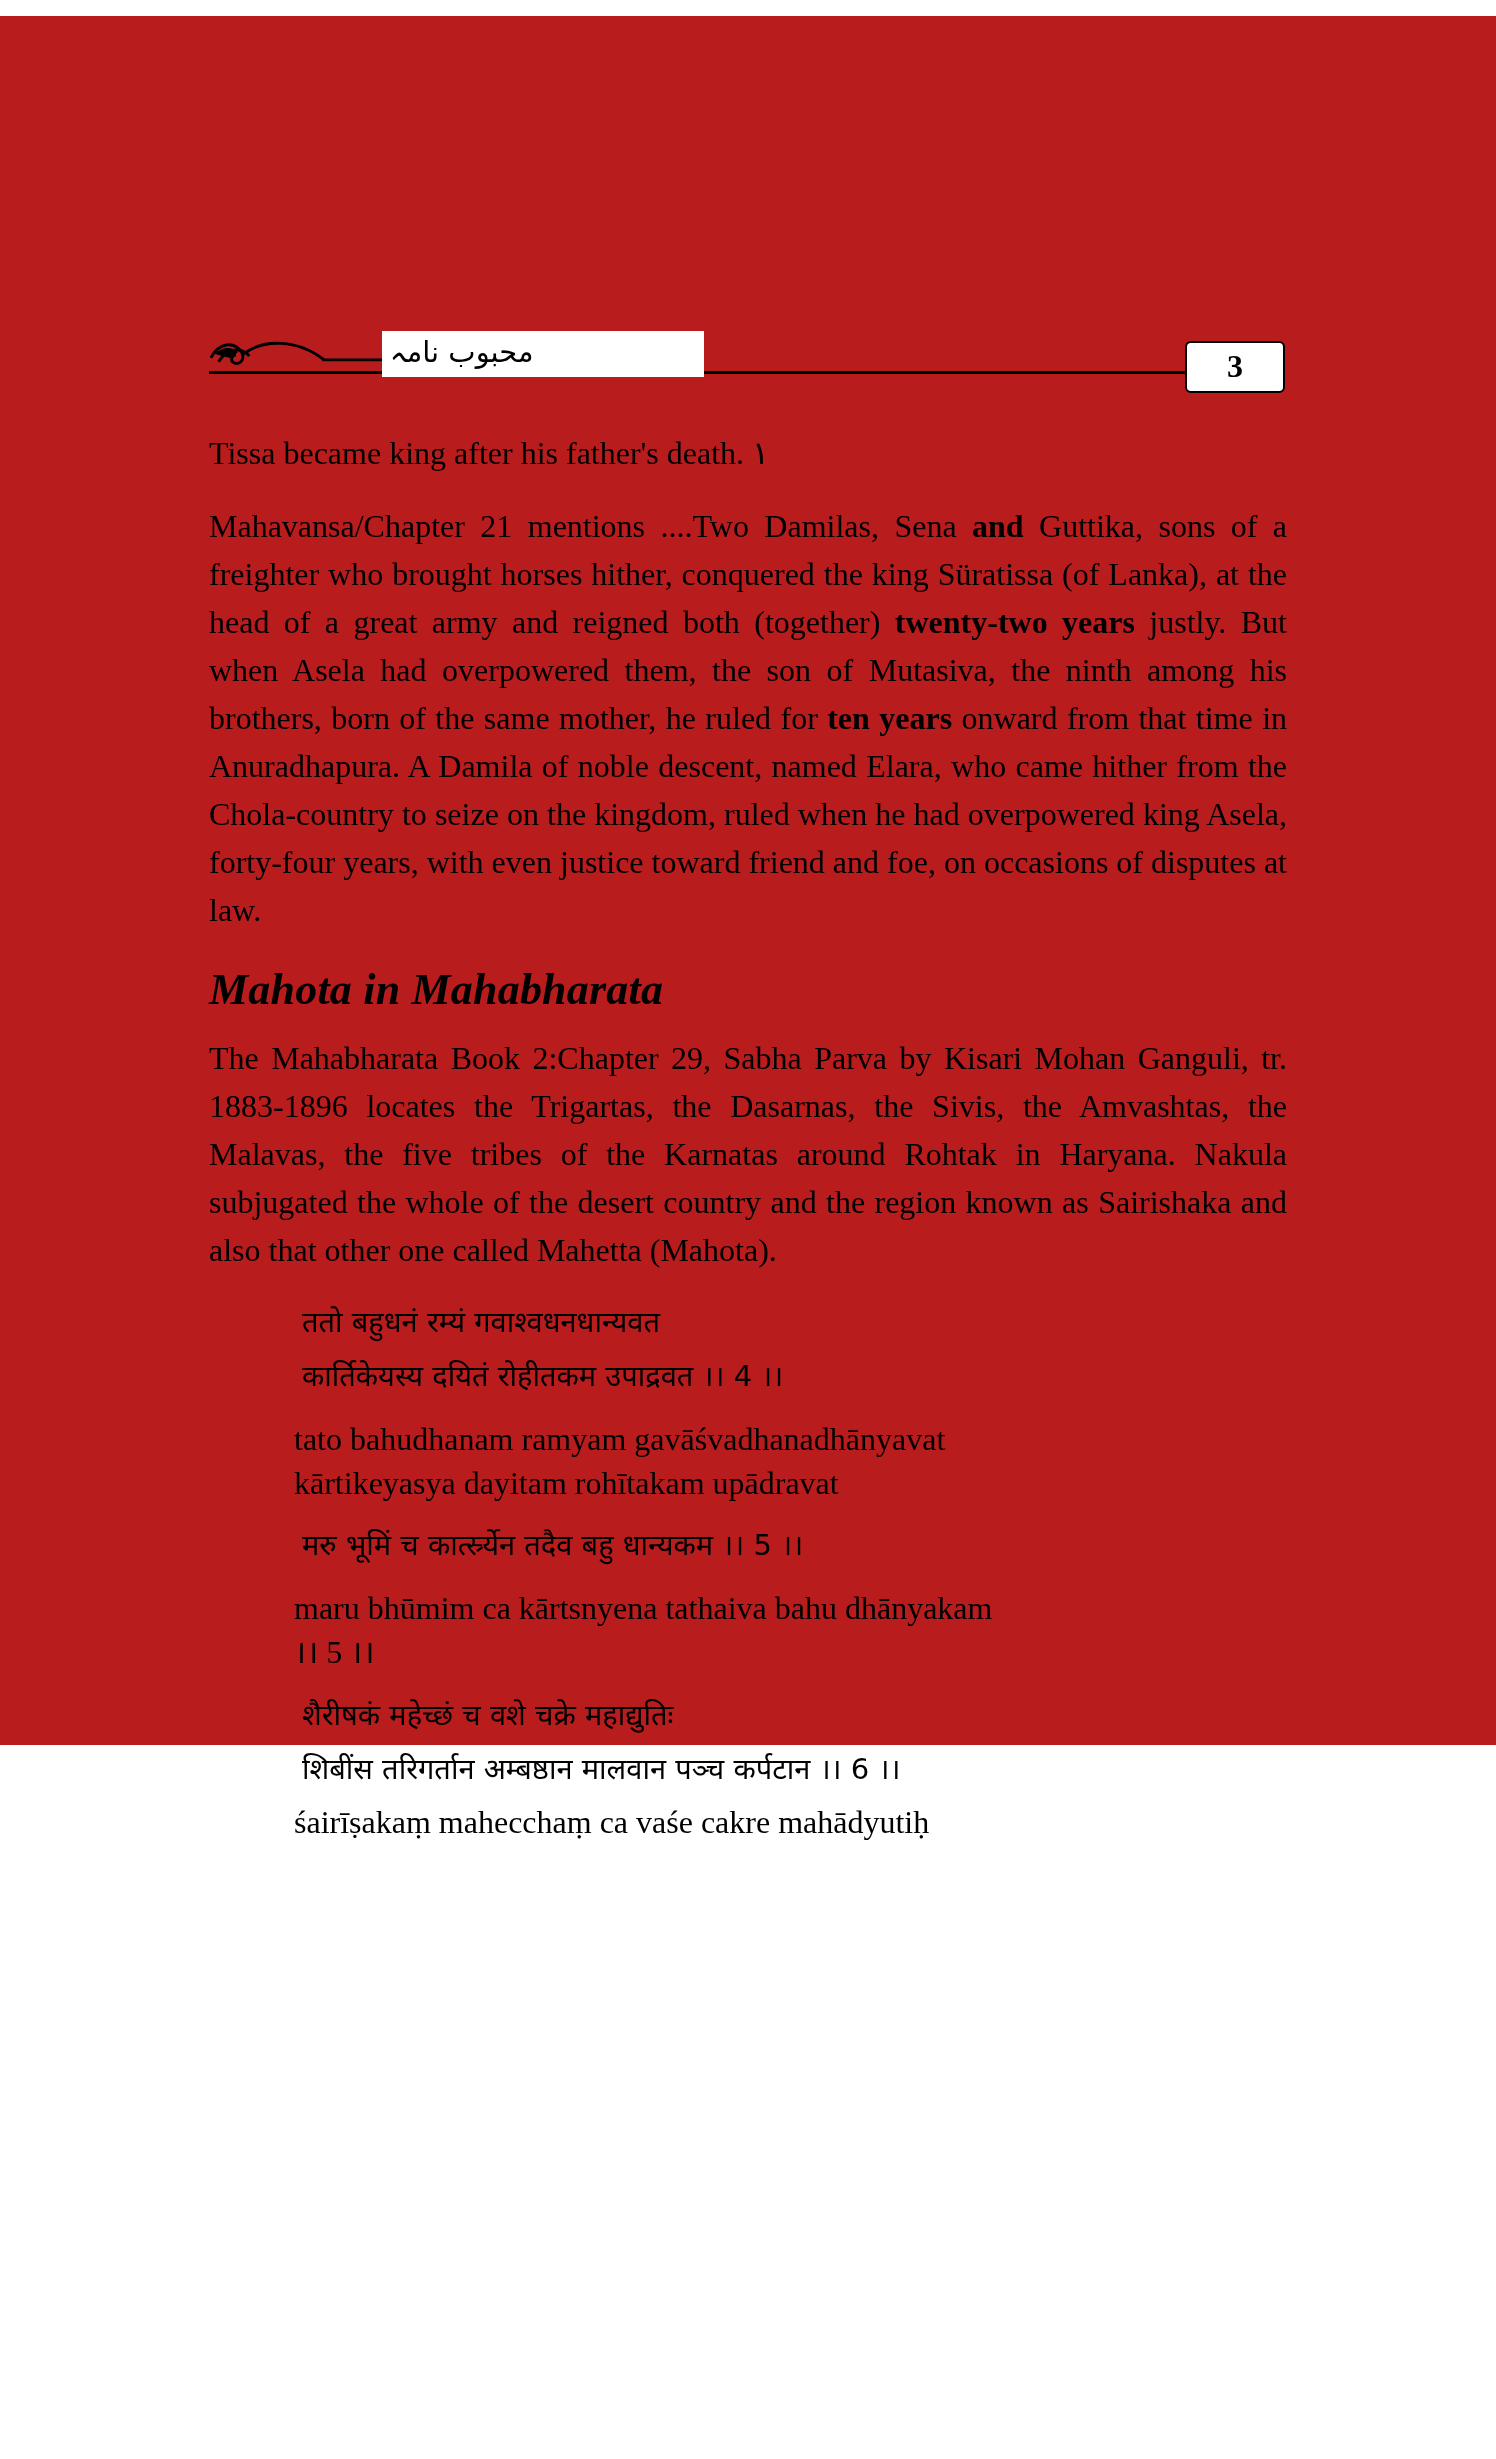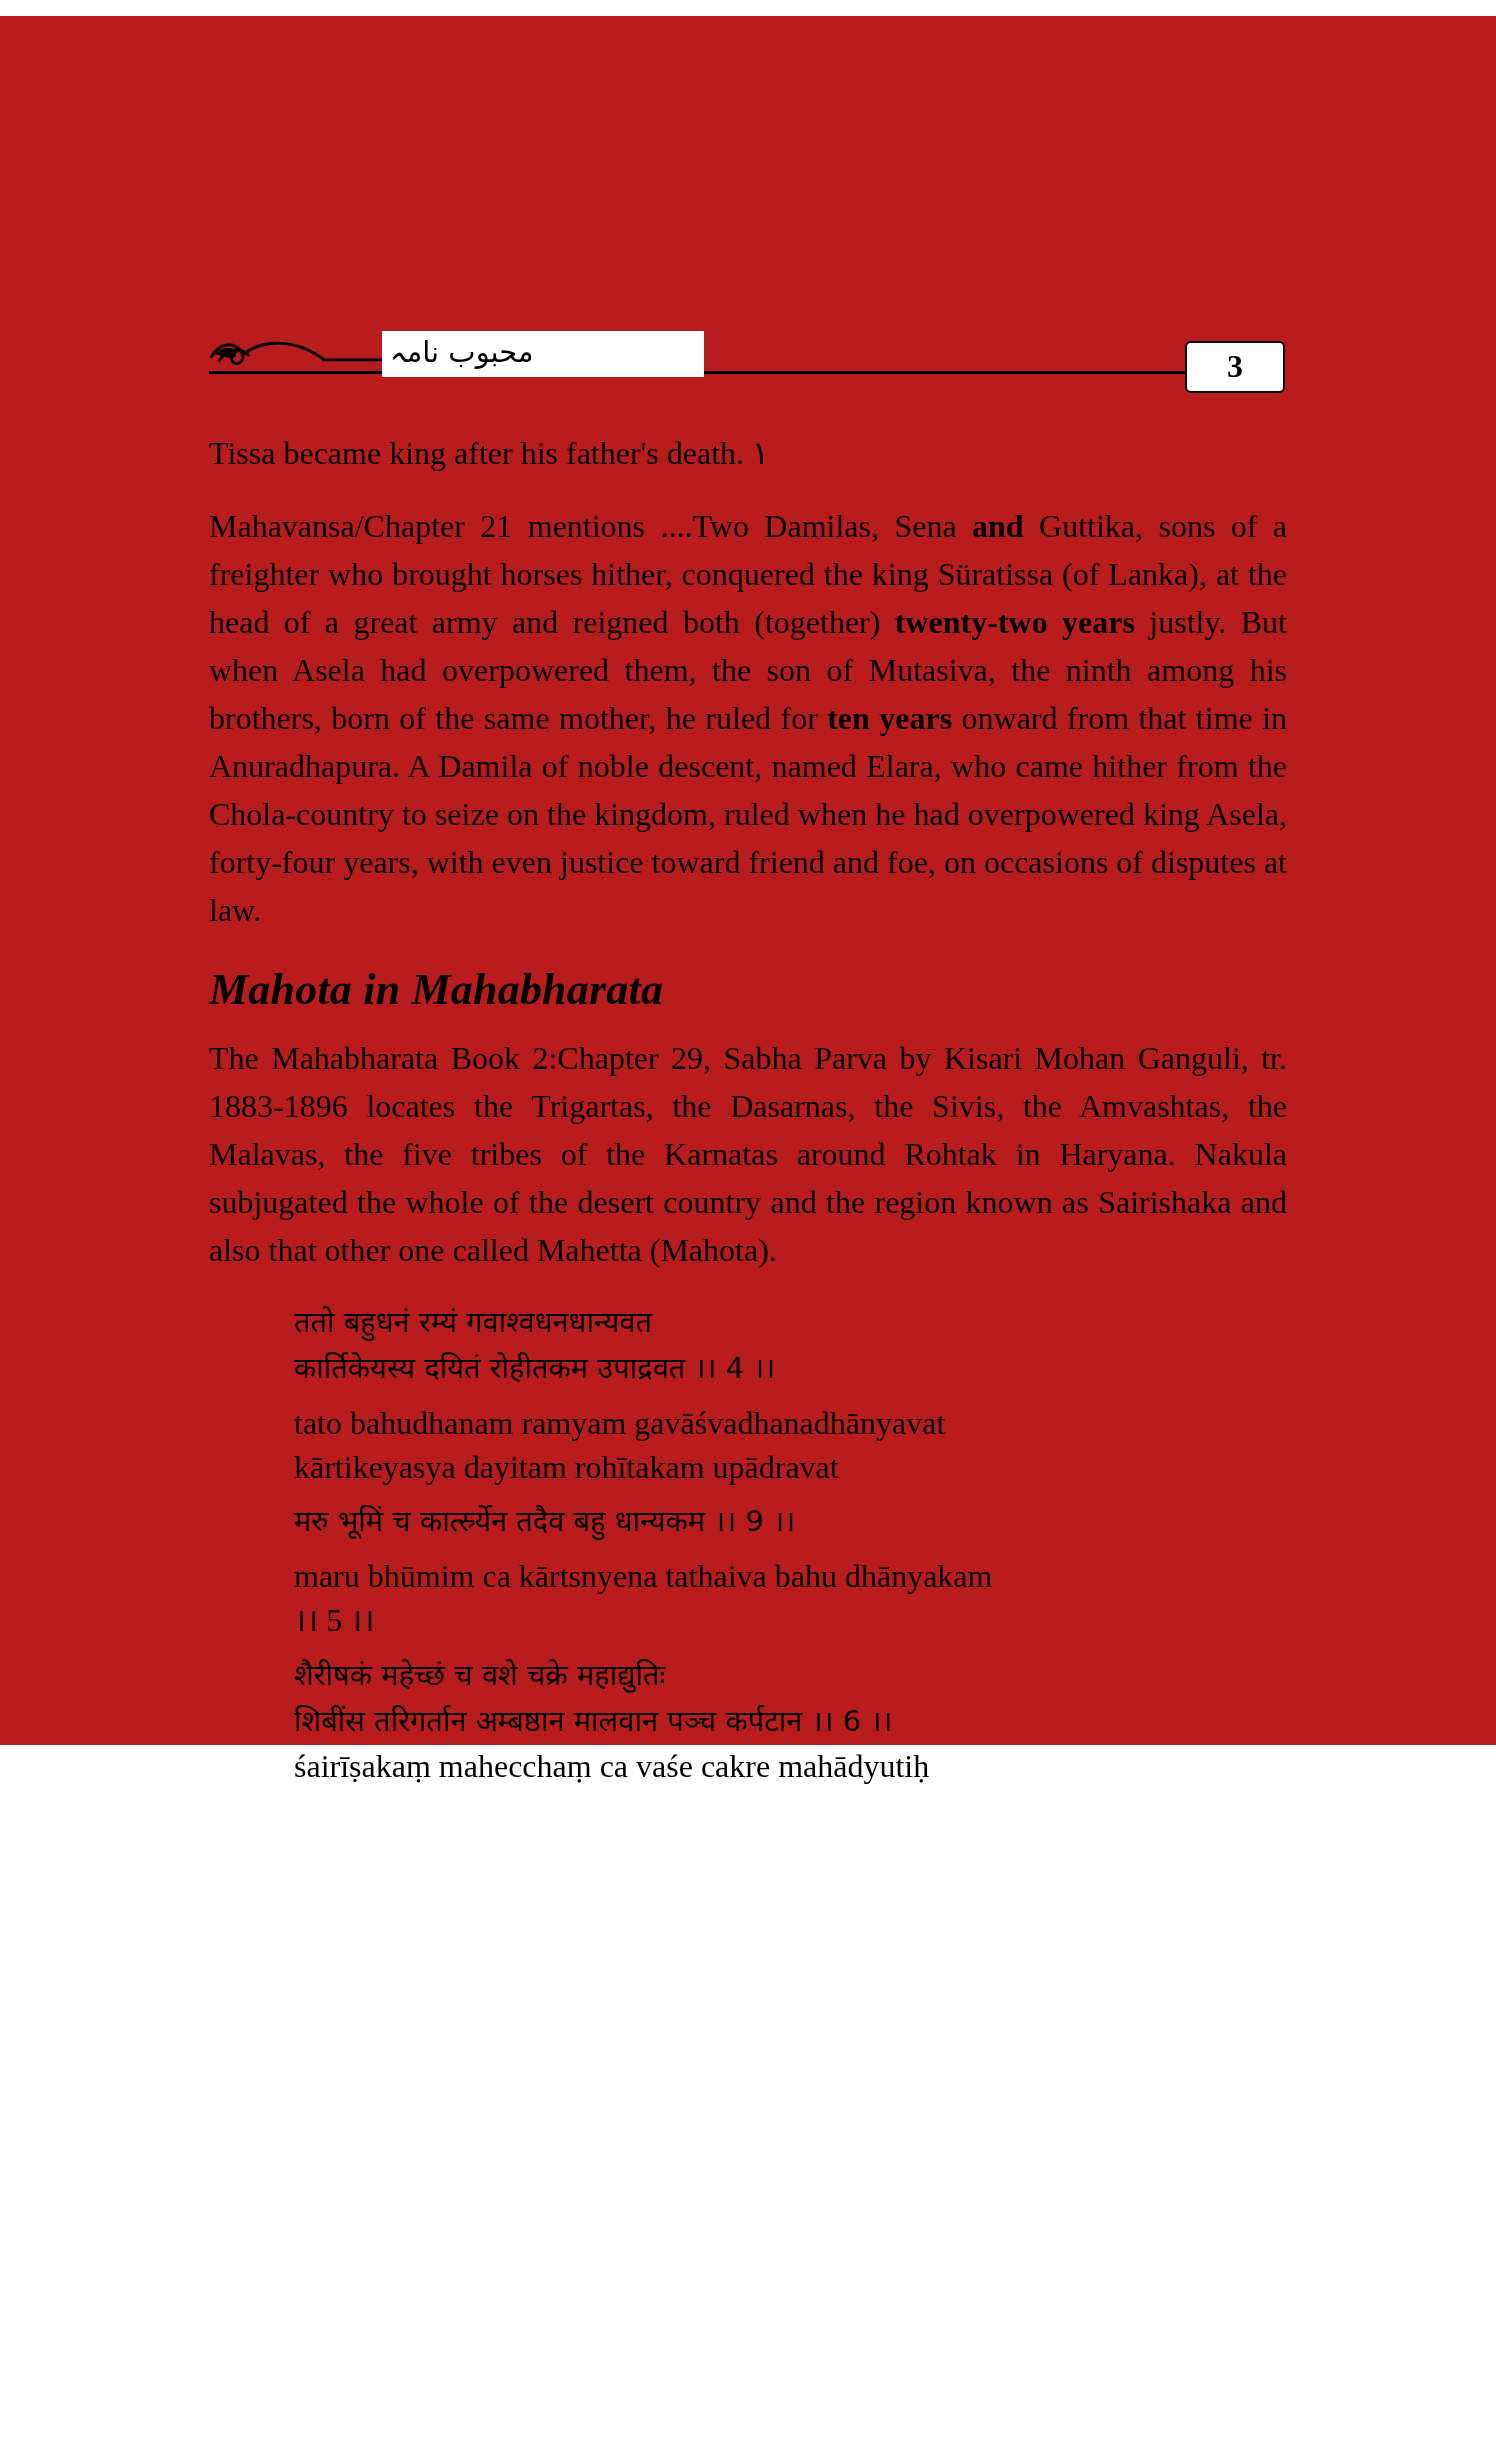--- a/index.html
+++ b/index.html
@@ -114,21 +114,21 @@
   }
 
   .verse-block {
     margin-left: 85px;
     width: 993px;
   }
   .dev {
     font-family: "DejaVu Sans", sans-serif;
     font-size: 29px;
     line-height: 46px;
-    margin: 0;
+    margin: 8px;
     white-space: nowrap;
   }
   .translit {
     font-family: Liberation Serif, serif;
     font-size: 32px;
     line-height: 44px;
     margin: 0;
     white-space: nowrap;
   }
   .gap-sm { height: 9.6px; }
@@ -168,21 +168,21 @@
 
     <p class="para">The Mahabharata Book 2:Chapter 29, Sabha Parva by Kisari Mohan Ganguli, tr. 1883-1896 locates the Trigartas, the Dasarnas, the Sivis, the Amvashtas, the Malavas, the five tribes of the Karnatas around Rohtak in Haryana. Nakula subjugated the whole of the desert country and the region known as Sairishaka and also that other one called Mahetta (Mahota).</p>
 
     <div class="verse-block" id="verses">
         <p class="dev">ततो बहुधनं रम्यं गवाश्वधनधान्यवत</p>
         <p class="dev">कार्तिकेयस्य दयितं रोहीतकम उपाद्रवत ।। 4 ।।</p>
         <div class="gap-sm"></div>
         <p class="translit">tato bahudhanam ramyam gavāśvadhanadhānyavat</p>
         <p class="translit">kārtikeyasya dayitam rohītakam upādravat</p>
         <div class="gap-sm"></div>
-        <p class="dev">मरु भूमिं च कार्त्स्र्येन तदैव बहु धान्यकम ।। 9 ।।</p>
+        <p class="dev">मरु भूमिं च कार्त्स्र्येन तदैव बहु धान्यकम ।। 5 ।।</p>
         <div class="gap-sm"></div>
         <p class="translit">maru bhūmim ca kārtsnyena tathaiva bahu dhānyakam</p>
         <p class="translit">।। 5 ।।</p>
         <div class="gap-sm"></div>
         <p class="dev">शैरीषकं महेच्छं च वशे चक्रे महाद्युतिः</p>
         <p class="dev">शिबींस तरिगर्तान अम्बष्ठान मालवान पञ्च कर्पटान ।। 6 ।।</p>
         <p class="translit">śairīṣakaṃ mahecchaṃ ca vaśe cakre mahādyutiḥ</p>
       </div>
 
   </div>

